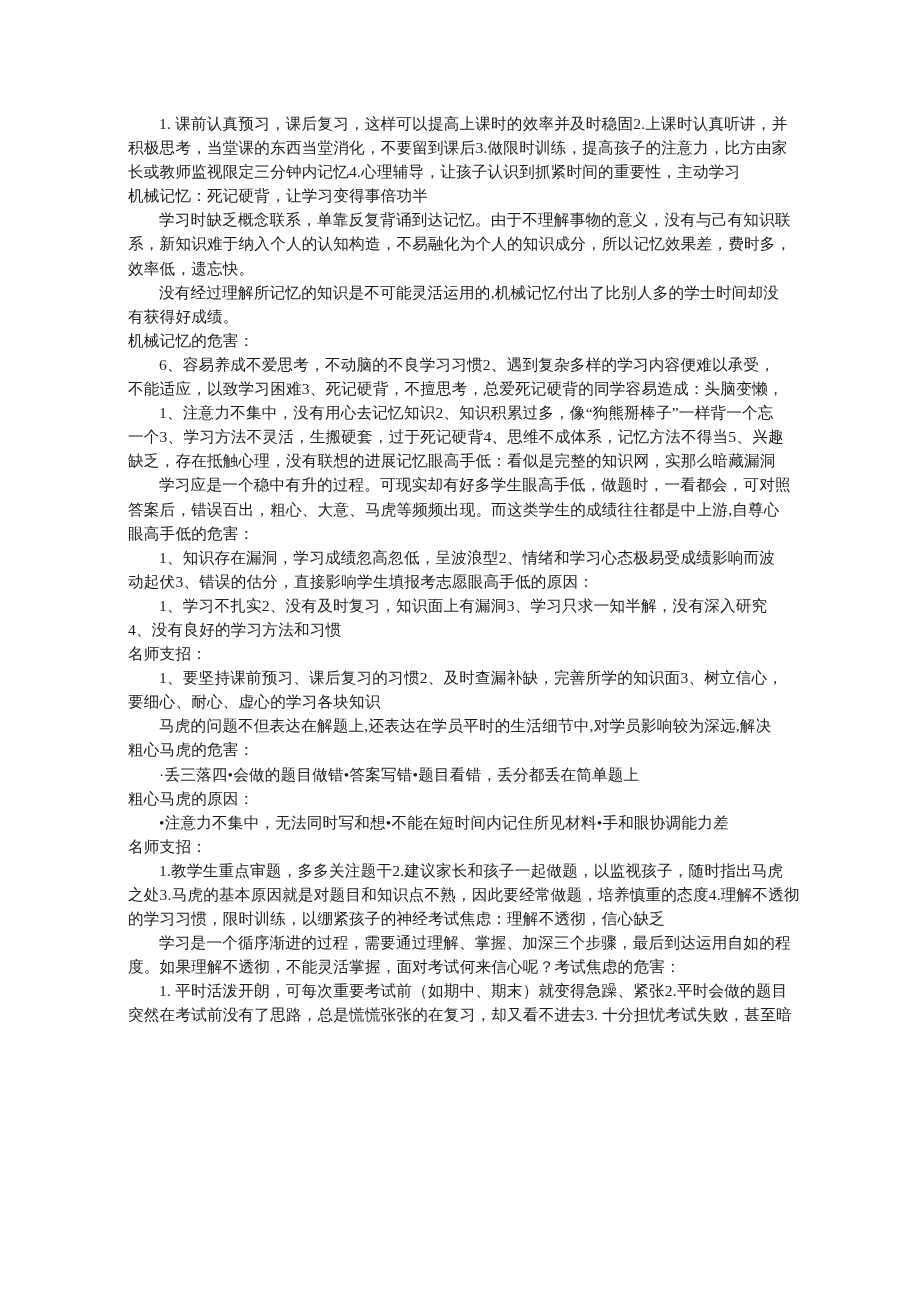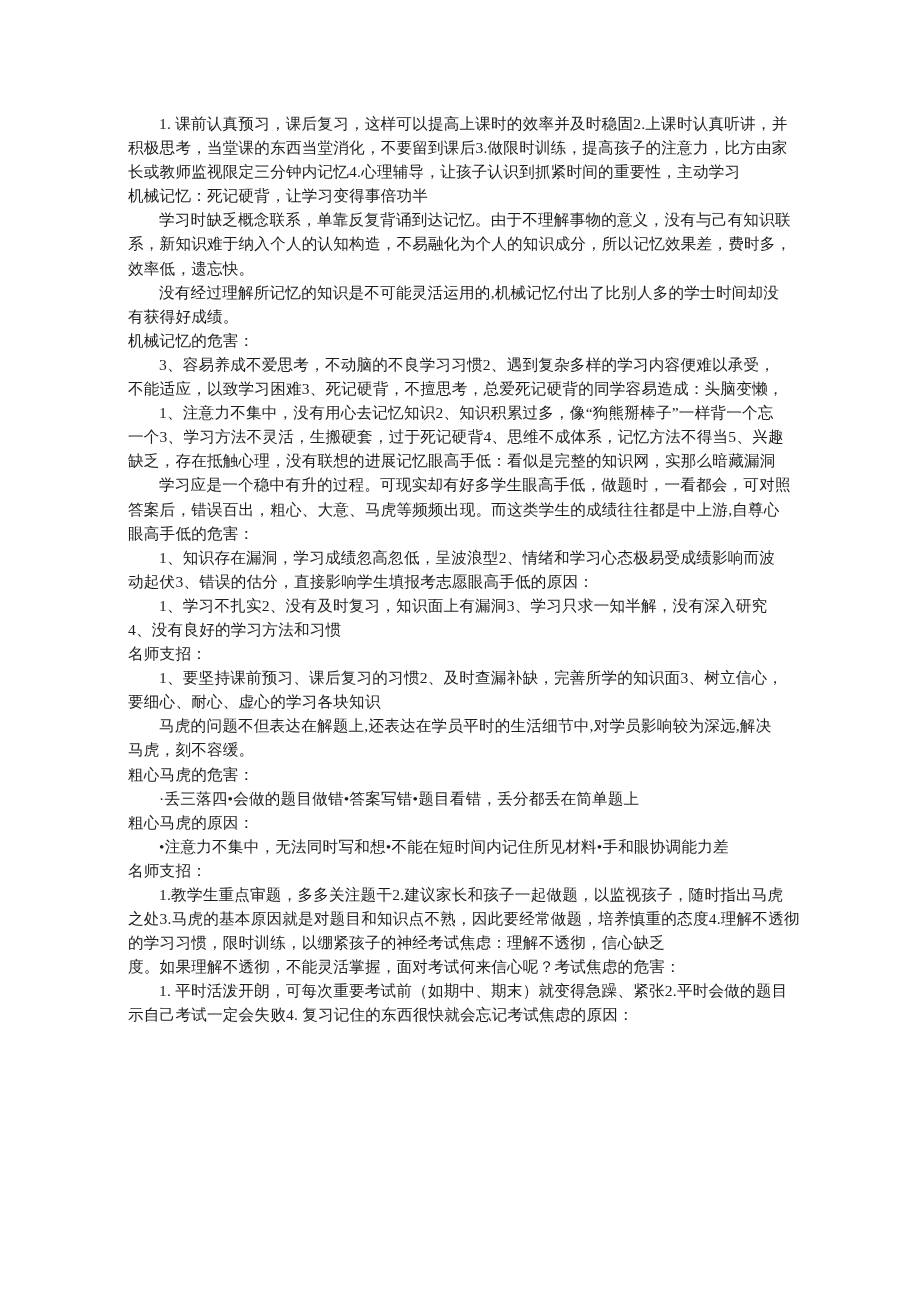--- a/index.html
+++ b/index.html
@@ -41,42 +41,42 @@
     <div class="line indent">1. 课前认真预习，课后复习，这样可以提高上课时的效率并及时稳固2.上课时认真听讲，并</div>
     <div class="line">积极思考，当堂课的东西当堂消化，不要留到课后3.做限时训练，提高孩子的注意力，比方由家</div>
     <div class="line">长或教师监视限定三分钟内记忆4.心理辅导，让孩子认识到抓紧时间的重要性，主动学习</div>
     <div class="line">机械记忆：死记硬背，让学习变得事倍功半</div>
     <div class="line indent">学习时缺乏概念联系，单靠反复背诵到达记忆。由于不理解事物的意义，没有与己有知识联</div>
     <div class="line">系，新知识难于纳入个人的认知构造，不易融化为个人的知识成分，所以记忆效果差，费时多，</div>
     <div class="line">效率低，遗忘快。</div>
     <div class="line indent">没有经过理解所记忆的知识是不可能灵活运用的,机械记忆付出了比别人多的学士时间却没</div>
     <div class="line">有获得好成绩。</div>
     <div class="line">机械记忆的危害：</div>
-    <div class="line indent">3、容易养成不爱思考，不动脑的不良学习习惯2、遇到复杂多样的学习内容便难以承受，</div>
+    <div class="line indent">6、容易养成不爱思考，不动脑的不良学习习惯2、遇到复杂多样的学习内容便难以承受，</div>
     <div class="line">不能适应，以致学习困难3、死记硬背，不擅思考，总爱死记硬背的同学容易造成：头脑变懒，</div>
     <div class="line indent">1、注意力不集中，没有用心去记忆知识2、知识积累过多，像“狗熊掰棒子”一样背一个忘</div>
     <div class="line">一个3、学习方法不灵活，生搬硬套，过于死记硬背4、思维不成体系，记忆方法不得当5、兴趣</div>
     <div class="line">缺乏，存在抵触心理，没有联想的进展记忆眼高手低：看似是完整的知识网，实那么暗藏漏洞</div>
     <div class="line indent">学习应是一个稳中有升的过程。可现实却有好多学生眼高手低，做题时，一看都会，可对照</div>
     <div class="line">答案后，错误百出，粗心、大意、马虎等频频出现。而这类学生的成绩往往都是中上游,自尊心</div>
     <div class="line">眼高手低的危害：</div>
     <div class="line indent">1、知识存在漏洞，学习成绩忽高忽低，呈波浪型2、情绪和学习心态极易受成绩影响而波</div>
     <div class="line">动起伏3、错误的估分，直接影响学生填报考志愿眼高手低的原因：</div>
     <div class="line indent">1、学习不扎实2、没有及时复习，知识面上有漏洞3、学习只求一知半解，没有深入研究</div>
     <div class="line">4、没有良好的学习方法和习惯</div>
     <div class="line">名师支招：</div>
     <div class="line indent">1、要坚持课前预习、课后复习的习惯2、及时查漏补缺，完善所学的知识面3、树立信心，</div>
     <div class="line">要细心、耐心、虚心的学习各块知识</div>
     <div class="line indent">马虎的问题不但表达在解题上,还表达在学员平时的生活细节中,对学员影响较为深远,解决</div>
-    <div class="line">马虎，刻不容缓。</div>
     <div class="line">粗心马虎的危害：</div>
     <div class="line indent">·丢三落四•会做的题目做错•答案写错•题目看错，丢分都丢在简单题上</div>
     <div class="line">粗心马虎的原因：</div>
     <div class="line indent">•注意力不集中，无法同时写和想•不能在短时间内记住所见材料•手和眼协调能力差</div>
     <div class="line">名师支招：</div>
     <div class="line indent">1.教学生重点审题，多多关注题干2.建议家长和孩子一起做题，以监视孩子，随时指出马虎</div>
     <div class="line">之处3.马虎的基本原因就是对题目和知识点不熟，因此要经常做题，培养慎重的态度4.理解不透彻</div>
     <div class="line">的学习习惯，限时训练，以绷紧孩子的神经考试焦虑：理解不透彻，信心缺乏</div>
+    <div class="line indent">学习是一个循序渐进的过程，需要通过理解、掌握、加深三个步骤，最后到达运用自如的程</div>
     <div class="line">度。如果理解不透彻，不能灵活掌握，面对考试何来信心呢？考试焦虑的危害：</div>
     <div class="line indent">1. 平时活泼开朗，可每次重要考试前（如期中、期末）就变得急躁、紧张2.平时会做的题目</div>
-    <div class="line">示自己考试一定会失败4. 复习记住的东西很快就会忘记考试焦虑的原因：</div>
+    <div class="line">突然在考试前没有了思路，总是慌慌张张的在复习，却又看不进去3. 十分担忧考试失败，甚至暗</div>
   </div>
 </div>
 
 </body></html>

